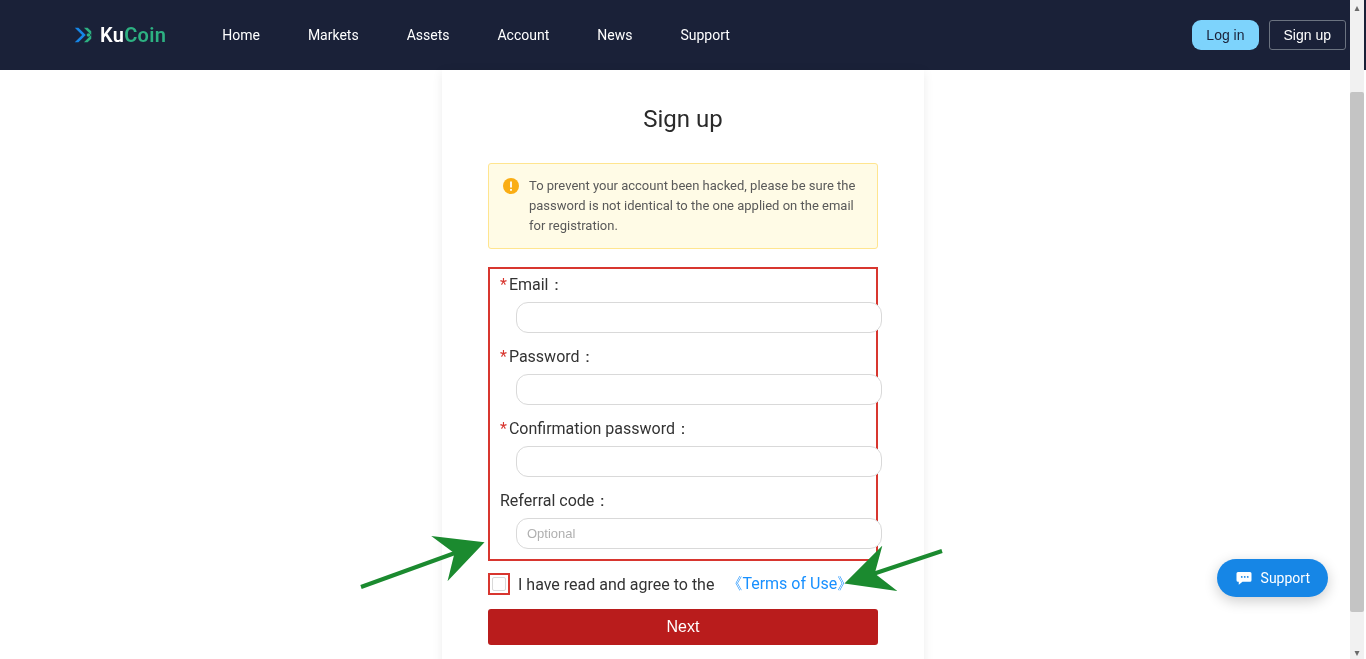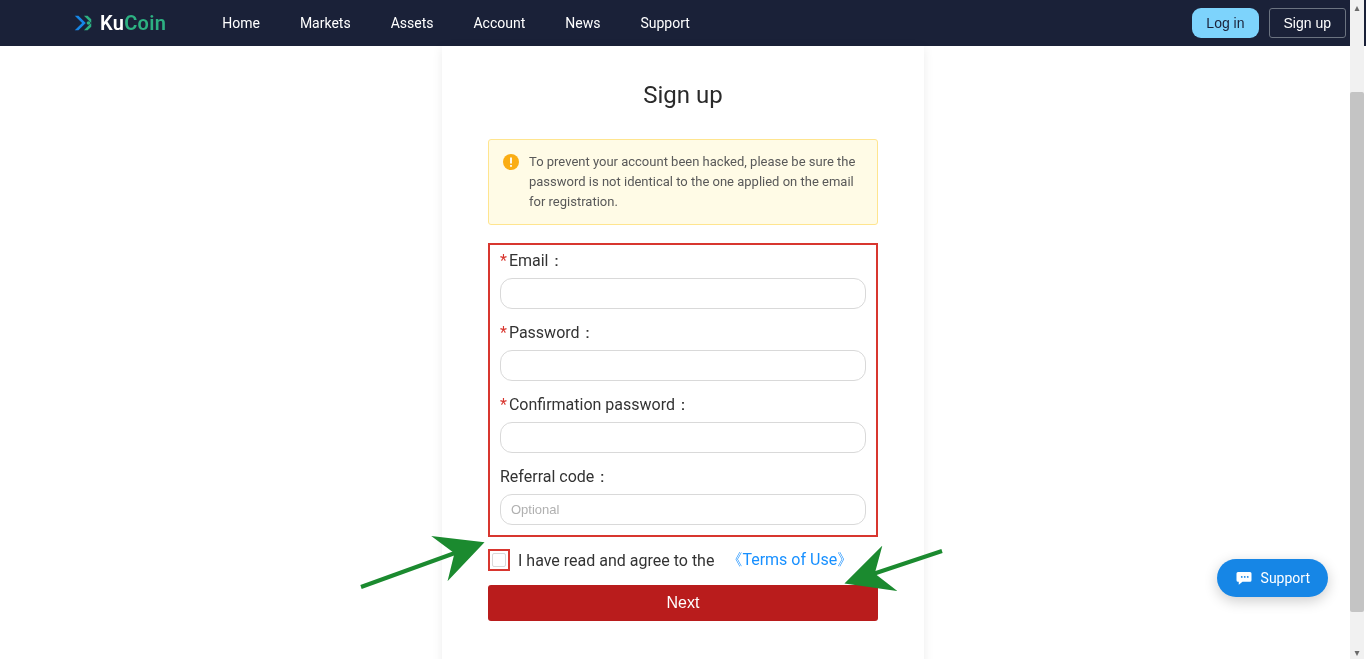--- a/index.html
+++ b/index.html
@@ -7,41 +7,41 @@
     font-family: -apple-system, BlinkMacSystemFont, "Segoe UI", Roboto, Arial, sans-serif;
     background: #fff;
     width: 1366px;
     height: 659px;
     overflow: hidden;
     position: relative;
   }
   
   .nav {
     background: #1a2138;
-    height: 46px;
+    height: 70px;
     display: flex;
     align-items: center;
     padding: 0 20px 0 72px;
     color: #fff;
   }
   .logo {
     display: flex;
     align-items: center;
     margin-right: 40px;
   }
   .logo-mark { width: 22px; height: 22px; margin-right: 6px; }
   .logo-text {
     font-size: 20px;
     font-weight: 600;
     color: #fff;
     letter-spacing: 0.3px;
   }
   .logo-text .ku { color: #fff; }
   .logo-text .coin { color: #2db182; }
-  .nav-links { display: flex; gap: 8px; align-items: flex-end; }
+  .nav-links { display: flex; gap: 16px; align-items: flex-end; }
   .nav-link {
     color: #fff;
     font-size: 14px;
     padding: 0 16px;
     height: 53px;
     display: flex;
     align-items: center;
     cursor: pointer;
     white-space: nowrap;
   }
@@ -118,20 +118,21 @@
   }
   .req { color: #d8362f; margin-right: 2px; }
   .input {
     width: 100%;
     height: 31px;
     border: 1px solid #d9d9d9;
     border-radius: 12px;
     padding: 8px 10px;
     font-size: 13px;
     color: #333;
+    margin-left: 16px;
   }
   .input::placeholder { color: #b0b0b0; }
   
   .consent {
     display: flex;
     align-items: center;
     gap: 8px;
     font-size: 16px;
     color: #333;
     margin-bottom: 14px;

